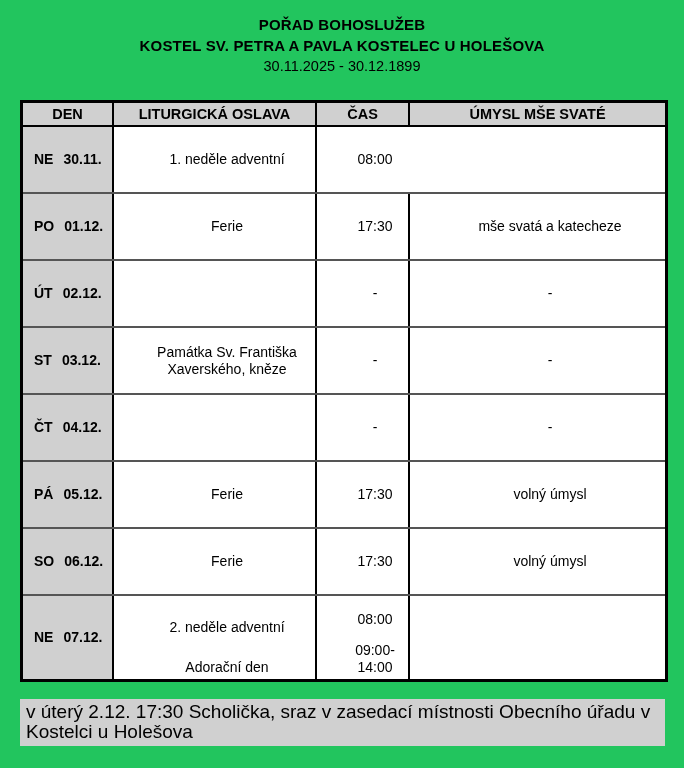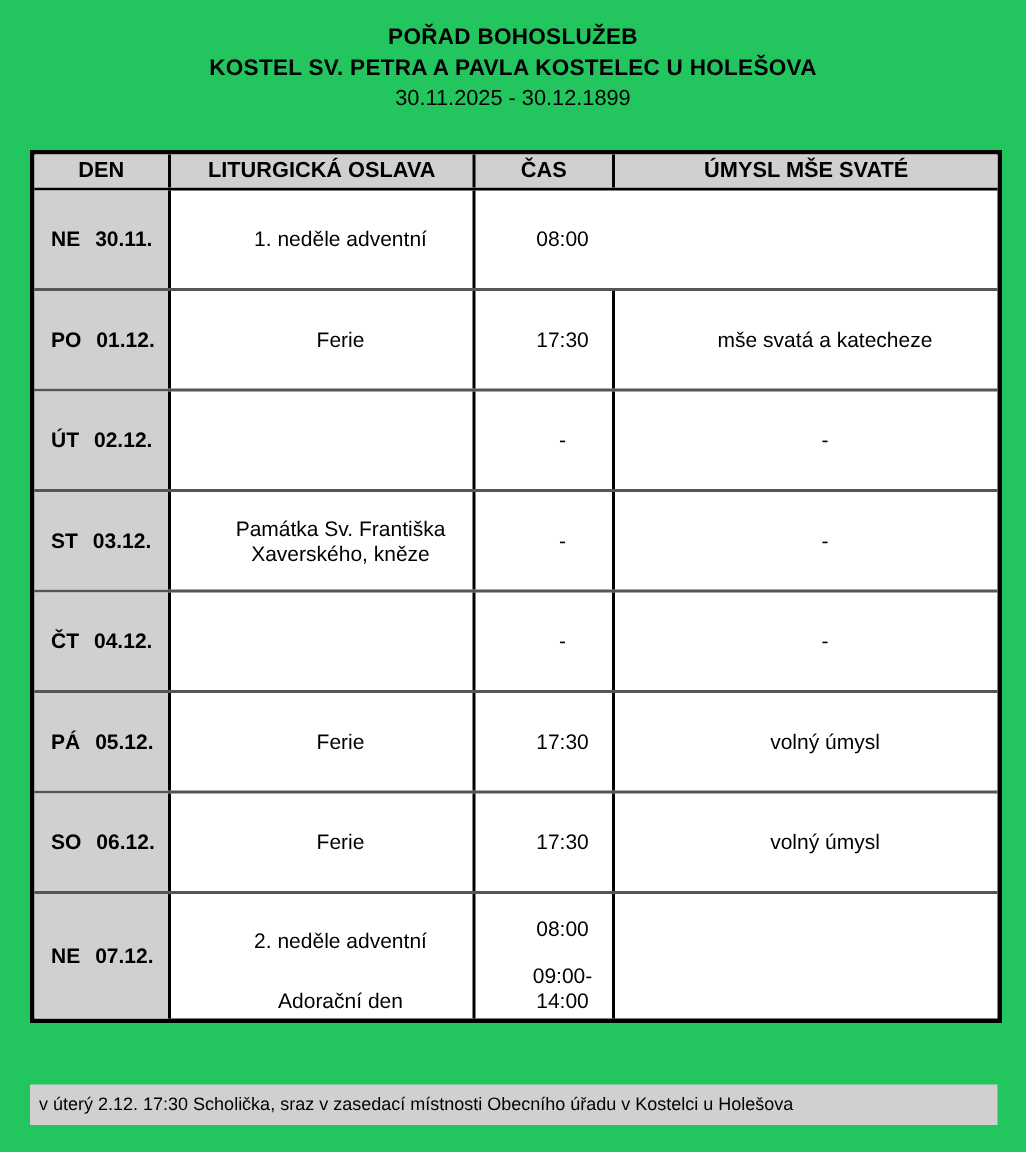--- a/index.html
+++ b/index.html
@@ -108,25 +108,24 @@
     flex: 0 0 auto;
   }
   
   .footer-note {
     position: absolute;
     left: 20px;
     top: 699px;
     width: 645px;
     box-sizing: border-box;
     background: #d0d0d0;
-    font-size: 12px;
+    font-size: 19px;
     line-height: 20px;
     padding: 3px 9px 4px 6px;
     text-align: left;
-    margin-top: 24px;
   }
 </style>
 </head>
 <body>
 
 <div class="page">
 
   <div class="title-block">
     <div class="title-main">POŘAD BOHOSLUŽEB</div>
     <div class="title-sub">KOSTEL SV. PETRA A PAVLA KOSTELEC U HOLEŠOVA</div>

